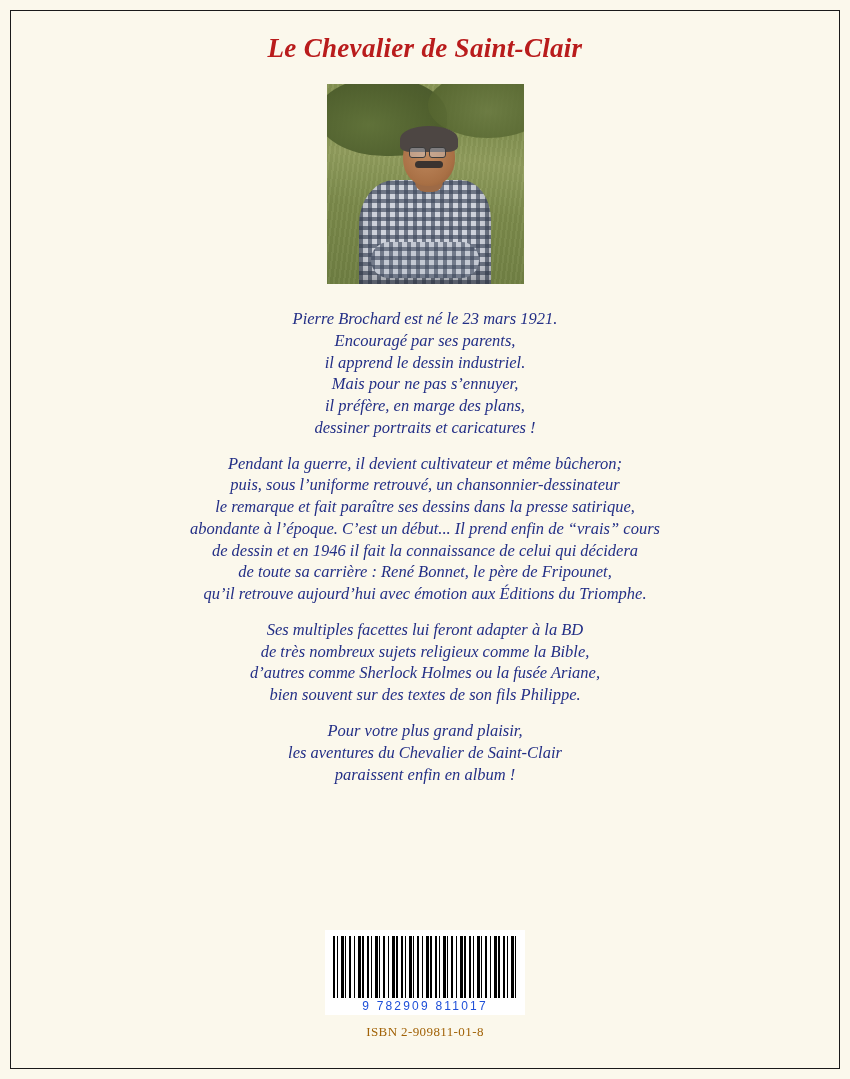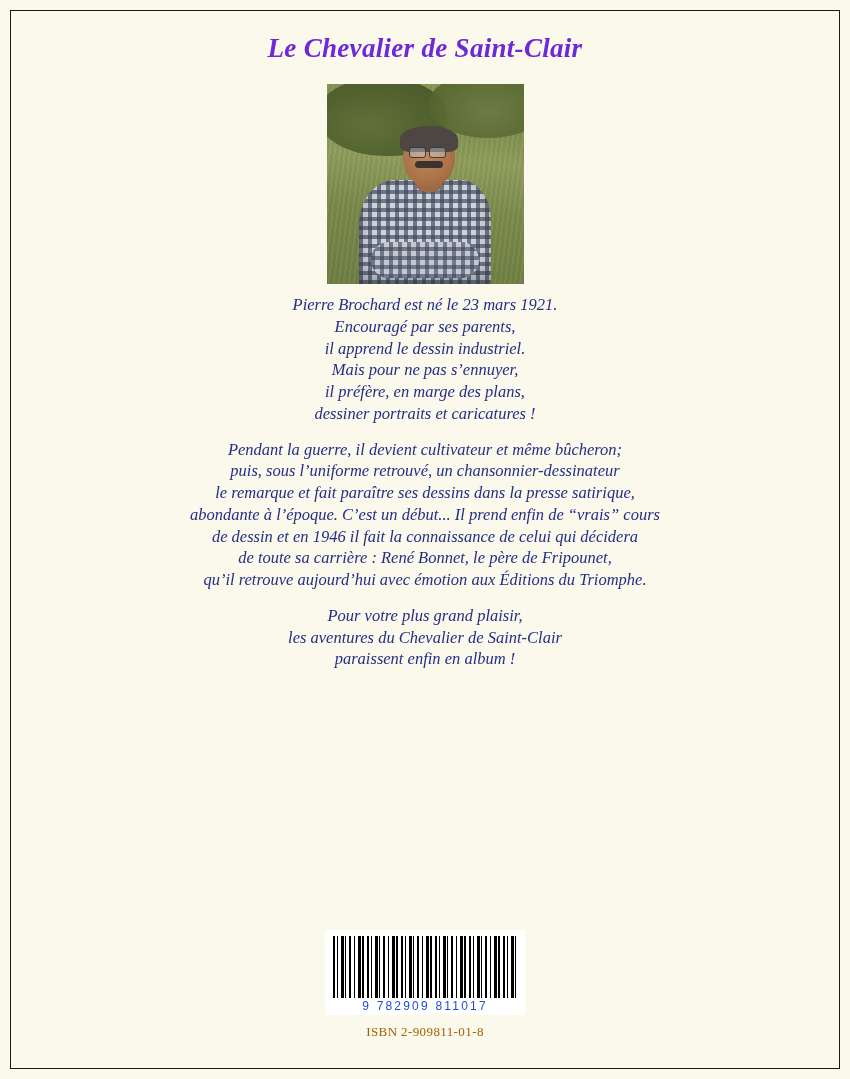--- a/index.html
+++ b/index.html
@@ -25,21 +25,21 @@
     left: 10px;
     top: 10px;
     right: 10px;
     bottom: 10px;
     border: 1px solid #1a1a1a;
     background: #fbf8ec;
     overflow: hidden;
   }
   .title {
     text-align: center;
-    color: #6d28d9;
+    color: #b91c1c;
     font-style: italic;
     font-weight: bold;
     font-size: 27px;
     letter-spacing: 0.3px;
     margin-top: 22px;
     font-family: "Liberation Serif", serif;
   }
   .photo-wrap {
     margin: 20px auto 0 auto;
     width: 197px;
@@ -135,21 +135,21 @@
     position: absolute;
     bottom: 126px; width: 15px; height: 9px;
     border: 1.5px solid #3b3b3b;
     border-radius: 3px;
     background: rgba(220,230,240,.35);
   }
   .photo .glassL { left: 50px; }
   .photo .glassR { left: 70px; }
 
   .text-block {
-    margin: 10px auto 0 auto;
+    margin: 24px auto 0 auto;
     width: 640px;
     color: #232f86;
     font-style: italic;
     font-size: 16.5px;
     line-height: 1.32;
     text-align: center;
     font-family: "Liberation Serif", serif;
   }
   .para {
     margin: 0 0 14px 0;
@@ -222,20 +222,21 @@
           <div class="glassL"></div>
           <div class="glassR"></div>
           <div class="mustache"></div>
         </div>
       </div>
     </div>
 
     <div class="text-block">
       <p class="para">Pierre Brochard est né le 23 mars 1921.<br>Encouragé par ses parents,<br>il apprend le dessin industriel.<br>Mais pour ne pas s’ennuyer,<br>il préfère, en marge des plans,<br>dessiner portraits et caricatures !</p>
       <p class="para">Pendant la guerre, il devient cultivateur et même bûcheron;<br>puis, sous l’uniforme retrouvé, un chansonnier-dessinateur<br>le remarque et fait paraître ses dessins dans la presse satirique,<br>abondante à l’époque. C’est un début... Il prend enfin de “vrais” cours<br>de dessin et en 1946 il fait la connaissance de celui qui décidera<br>de toute sa carrière : René Bonnet, le père de Fripounet,<br>qu’il retrouve aujourd’hui avec émotion aux Éditions du Triomphe.</p>
+      <p class="para">Ses multiples facettes lui feront adapter à la BD<br>de très nombreux sujets religieux comme la Bible,<br>d’autres comme Sherlock Holmes ou la fusée Ariane,<br>bien souvent sur des textes de son fils Philippe.</p>
       <p class="para">Pour votre plus grand plaisir,<br>les aventures du Chevalier de Saint-Clair<br>paraissent enfin en album !</p>
     </div>
 
     <div class="barcode-area">
       <div class="barcode">
         <div class="bars"></div>
         <div class="barcode-digits">9 782909 811017</div>
       </div>
       <div class="isbn">ISBN 2-909811-01-8</div>
     </div>

